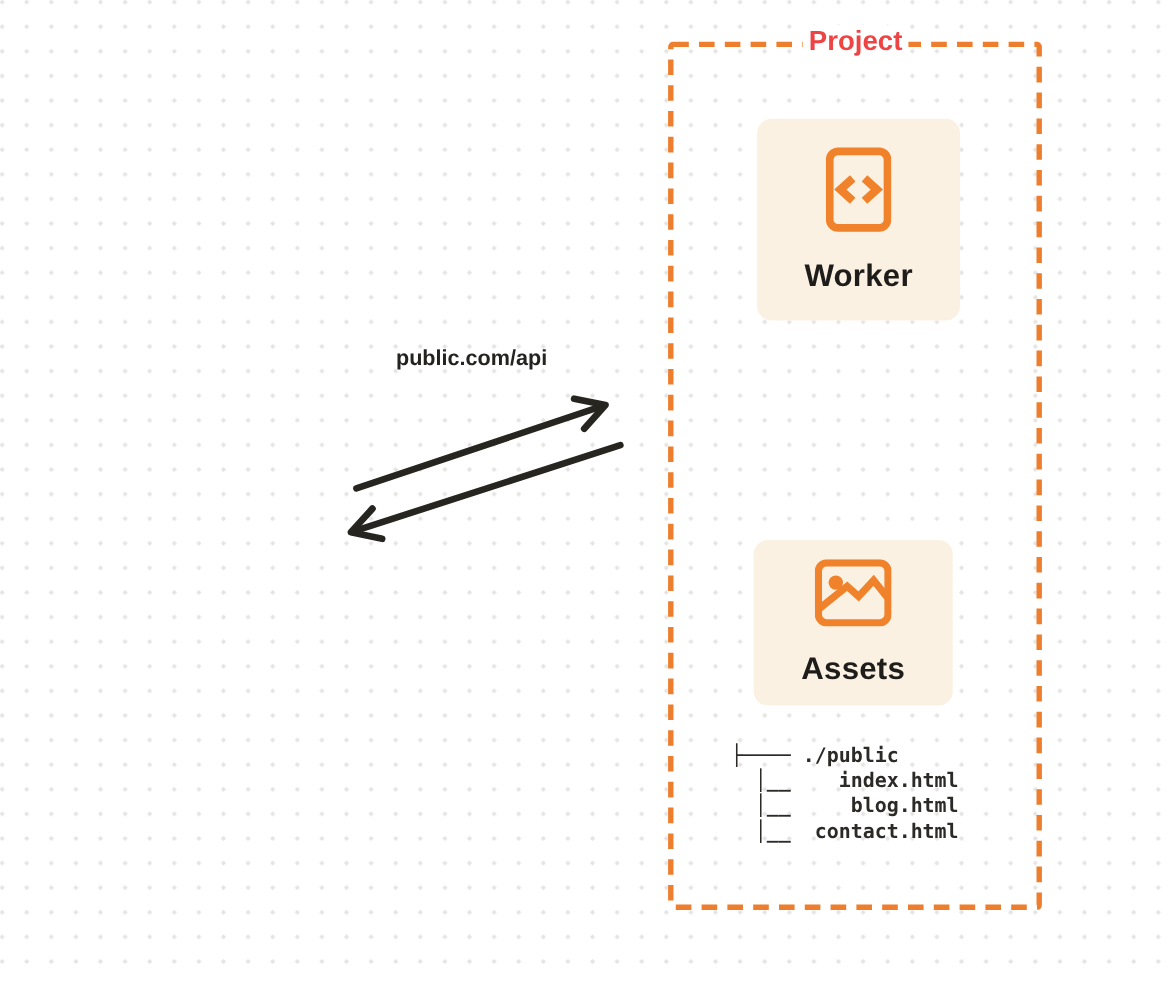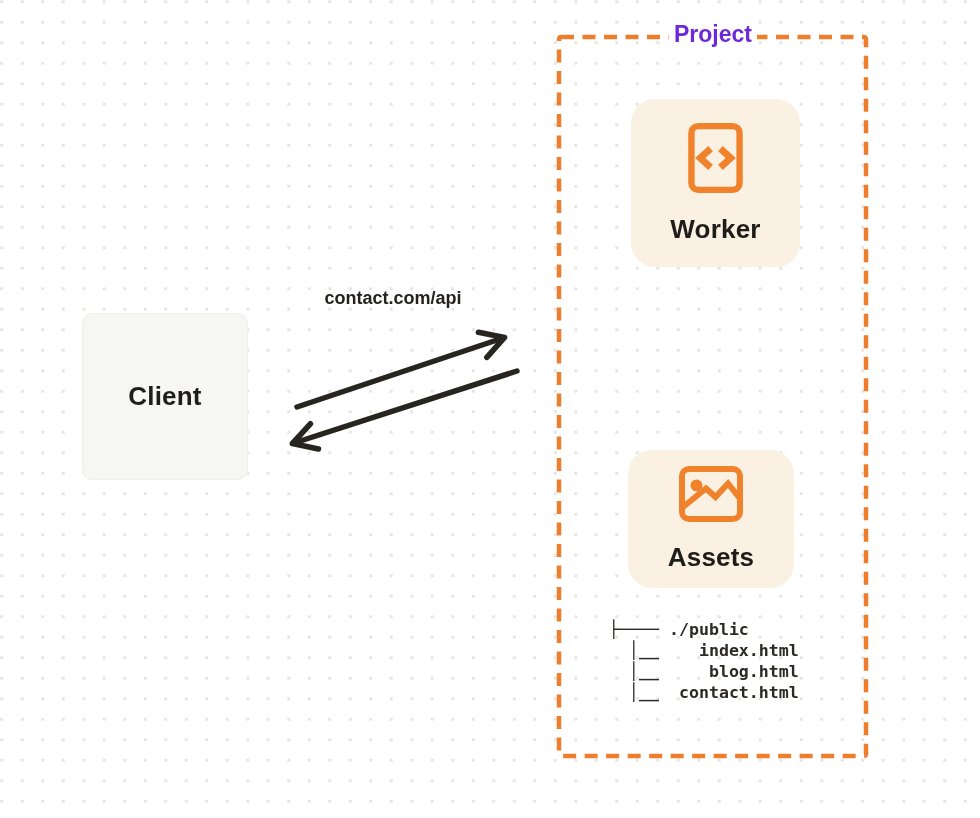--- a/index.html
+++ b/index.html
@@ -39,27 +39,27 @@
     transform: translateX(-50%);
     font-size: 18px; font-weight: bold; color: #24231f;
     white-space: nowrap;
   }
   .project-label {
     position: absolute;
     left: 713px; top: 21px;
     transform: translateX(-50%);
     background: #ffffff;
     padding: 0 5px;
-    font-size: 23px; font-weight: bold; color: #6d28d9;
+    font-size: 23px; font-weight: bold; color: #ef4444;
     white-space: nowrap;
   }
   .node-card {
     position: absolute;
     background: #fbf1e3;
-    border-radius: 24px;
+    border-radius: 12px;
     display: flex; flex-direction: column;
     align-items: center; justify-content: center;
     gap: 20px;
   }
   .worker-card { left: 631px; top: 99px;  width: 169px; height: 168px; }
   .assets-card { left: 628px; top: 450px; width: 166px; height: 138px; }
   .node-label { font-size: 26px; font-weight: bold; color: #1e1d1a; letter-spacing: 0.2px; }
   .node-icon { display: block; }
   .file-tree {
     position: absolute;
@@ -81,25 +81,22 @@
     <defs>
       <marker id="arrowhead" markerWidth="6" markerHeight="6" viewBox="0 0 10 10" refX="8" refY="5" orient="auto">
         <path d="M1.5,1 L8.5,5 L1.5,9" fill="none" stroke="#262520" stroke-width="1.7" stroke-linecap="round" stroke-linejoin="round"></path>
       </marker>
     </defs>
     <rect x="559" y="37" width="307" height="719" rx="2" fill="none" stroke="#ed7e2d" stroke-width="4.5" stroke-dasharray="13 8.5"></rect>
     <path d="M297,407 L503,338" fill="none" stroke="#262520" stroke-width="5.5" stroke-linecap="round" marker-end="url(#arrowhead)"></path>
     <path d="M517,371 L294,443" fill="none" stroke="#262520" stroke-width="5.5" stroke-linecap="round" marker-end="url(#arrowhead)"></path>
   </svg>
 
-  <div class="client-box">
-    <span class="client-label">Client</span>
-  </div>
 
-  <div class="api-label">contact.com/api</div>
+  <div class="api-label">public.com/api</div>
 
   <div class="project-label">Project</div>
 
   <div class="node-card worker-card">
     <svg class="node-icon" width="55" height="72" viewBox="0 0 56 72" aria-hidden="true">
       <rect x="3.5" y="3.5" width="49" height="65" rx="7" fill="none" stroke="#f0822b" stroke-width="6.5"></rect>
       <path d="M23,26.5 L12.5,36 L23,45.5" fill="none" stroke="#f0822b" stroke-width="7" stroke-linejoin="miter"></path>
       <path d="M33,26.5 L43.5,36 L33,45.5" fill="none" stroke="#f0822b" stroke-width="7" stroke-linejoin="miter"></path>
     </svg>
     <span class="node-label">Worker</span>

